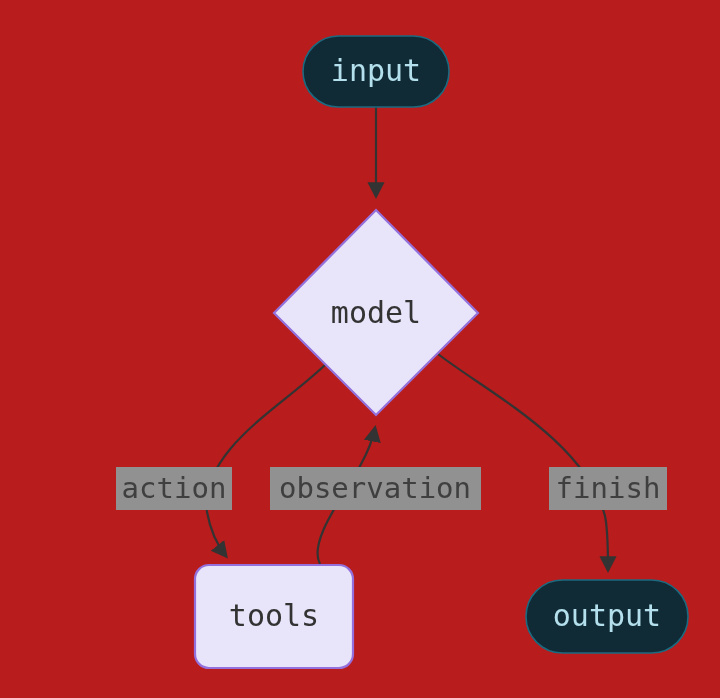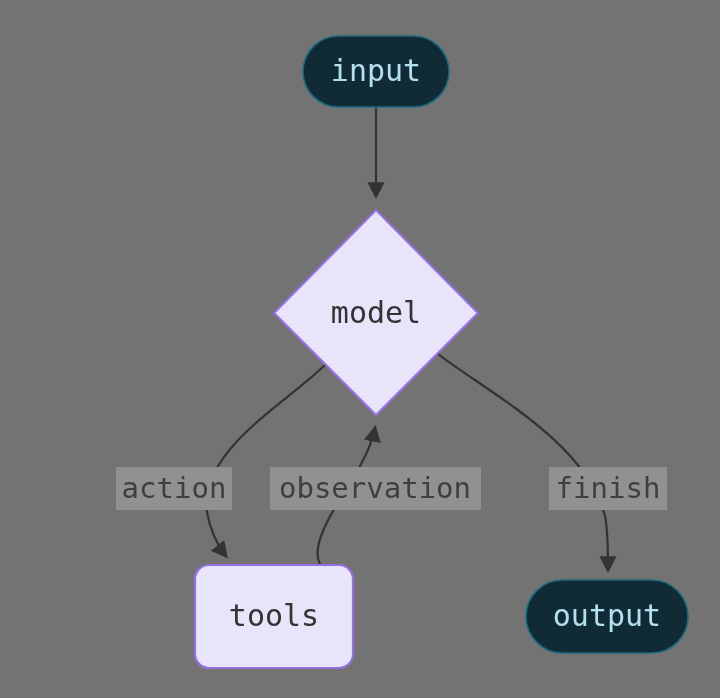--- a/index.html
+++ b/index.html
@@ -10,21 +10,21 @@
   body {
     width: 720px;
     height: 698px;
     font-family: "DejaVu Sans Mono", "Liberation Mono", monospace;
     overflow: hidden;
   }
   #canvas {
     position: relative;
     width: 720px;
     height: 698px;
-    background: #737373;
+    background: #b91c1c;
     text-decoration: underline;
   }
   svg.diagram {
     position: absolute;
     left: 0;
     top: 0;
     width: 720px;
     height: 698px;
     display: block;
   }

